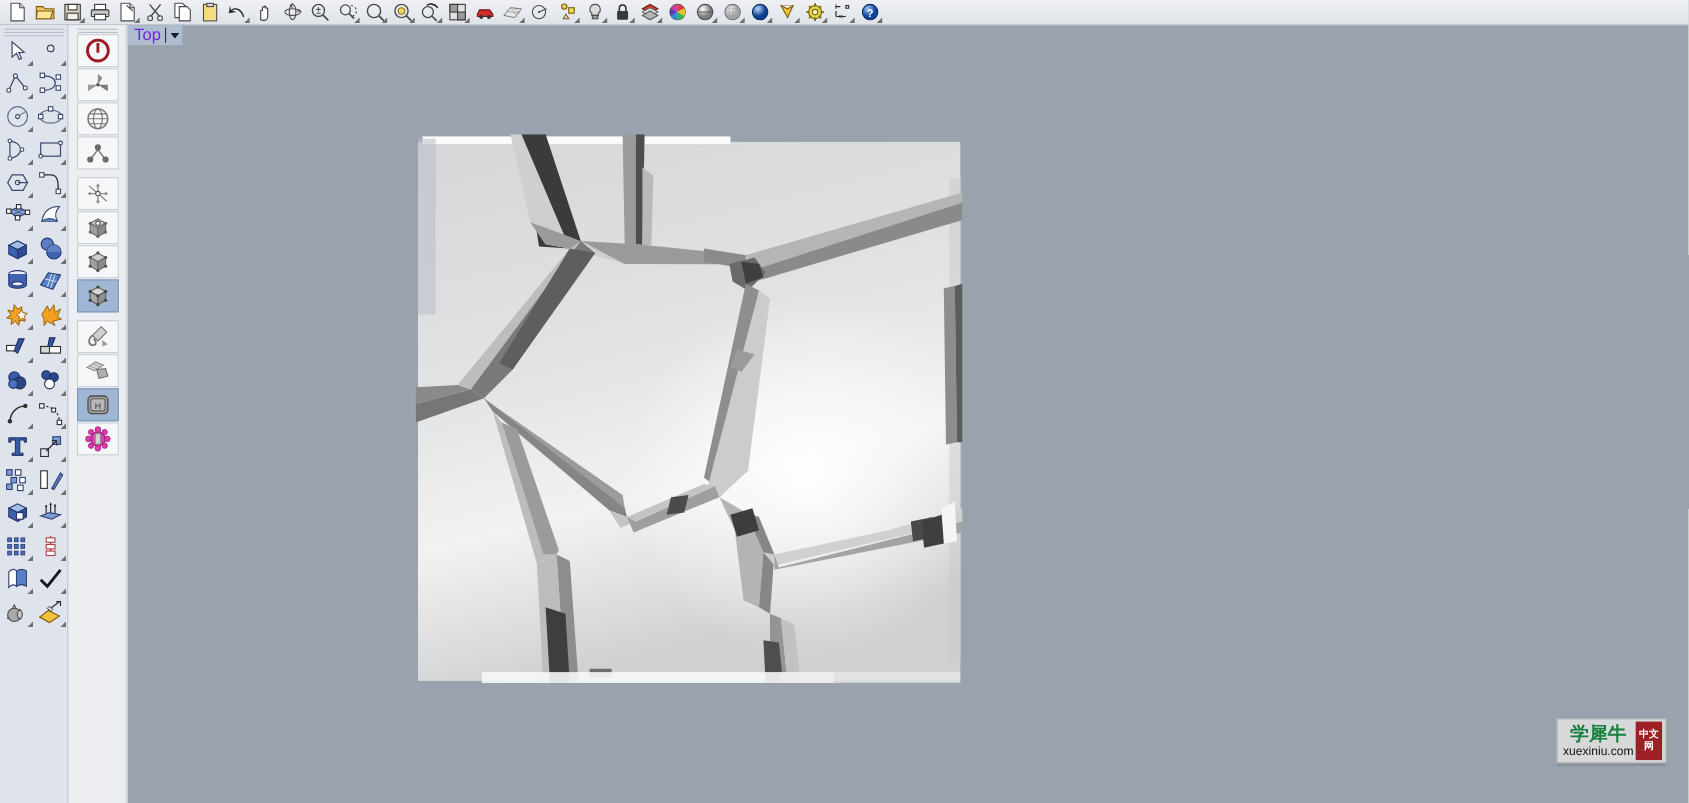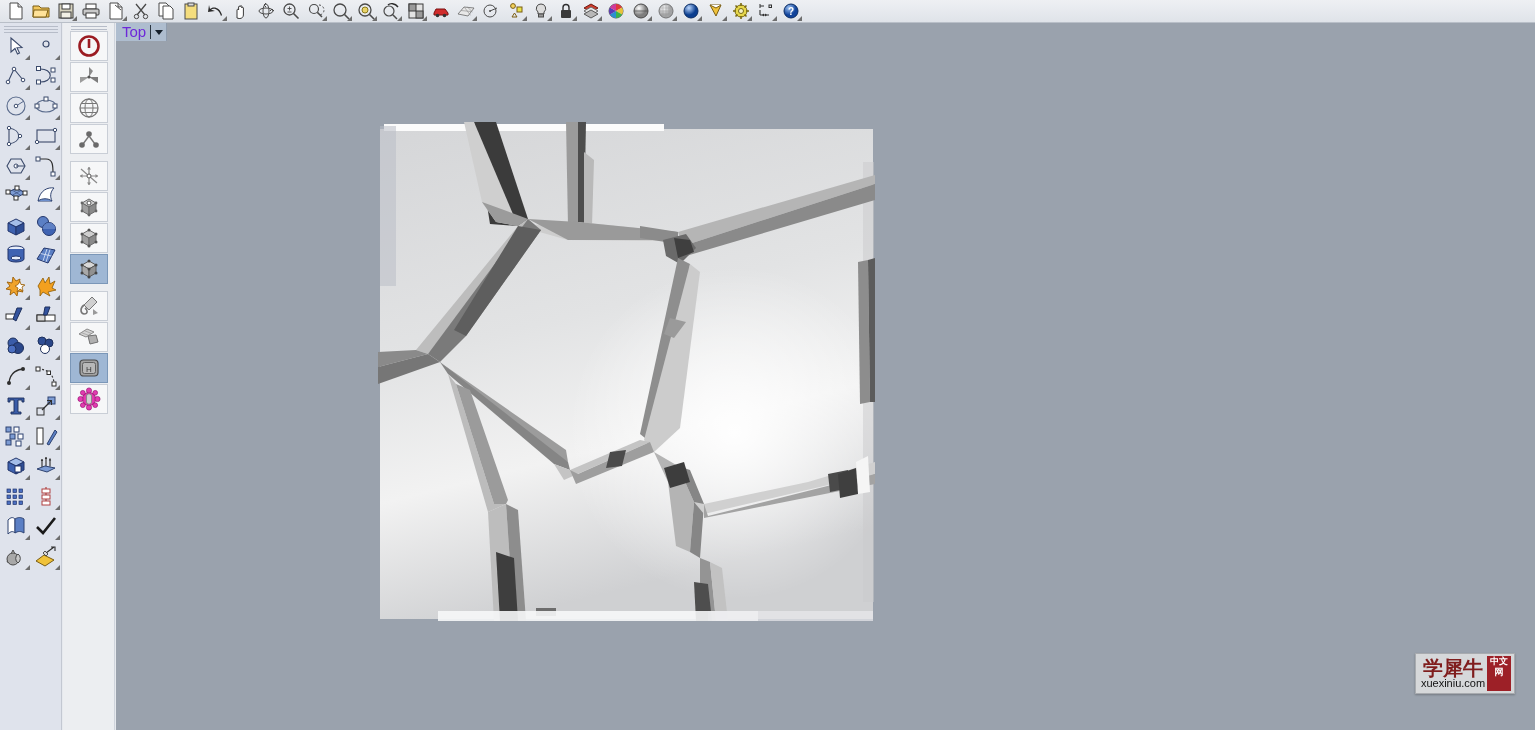--- a/index.html
+++ b/index.html
@@ -98,26 +98,26 @@
   #watermark{
     position:absolute; right:20px; bottom:36px;
     width:100px;height:41px;
     background:#d6d8da;
     border:1px solid #a8abaf;
     display:flex;align-items:center;
     padding:2px 3px;
     box-shadow:0 1px 2px rgba(0,0,0,.25);
   }
   #wm-left{flex:1;display:flex;flex-direction:column;justify-content:center;align-items:center;}
-  #wm-cn{font-size:20px;font-weight:bold;color:#7f1d1d;letter-spacing:0px;line-height:19px;
+  #wm-cn{font-size:17px;font-weight:bold;color:#15803d;letter-spacing:0px;line-height:19px;
     font-family:"DejaVu Sans", sans-serif;}
   #wm-url{font-size:11px;font-weight:normal;color:#111;line-height:11px;}
   #wm-box{
     width:24px;height:35px;background:#9d2027;
-    display:flex;flex-direction:column;align-items:center;justify-content:flex-start;
+    display:flex;flex-direction:column;align-items:center;justify-content:center;
     color:#fff;font-size:9px;line-height:11px;font-weight:bold;
     font-family:"DejaVu Sans", sans-serif;
   }
 </style>
 </head>
 <body>
 
 <div id="app">
 
   <div id="top-toolbar">

